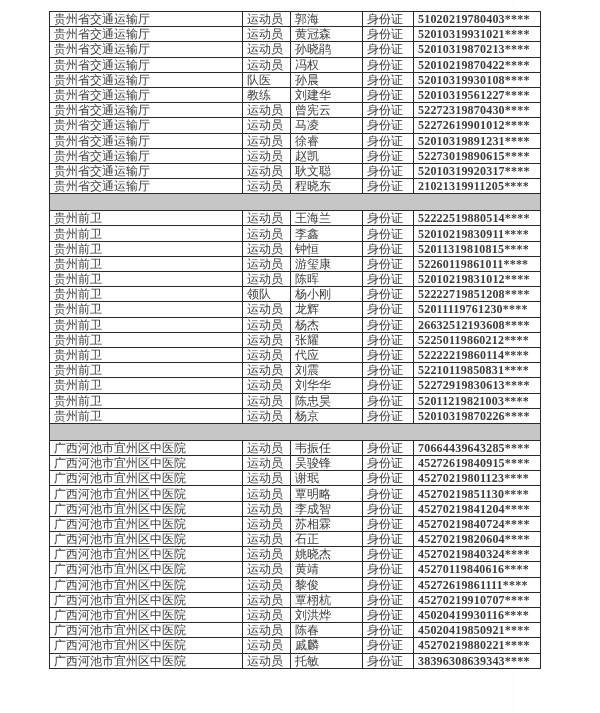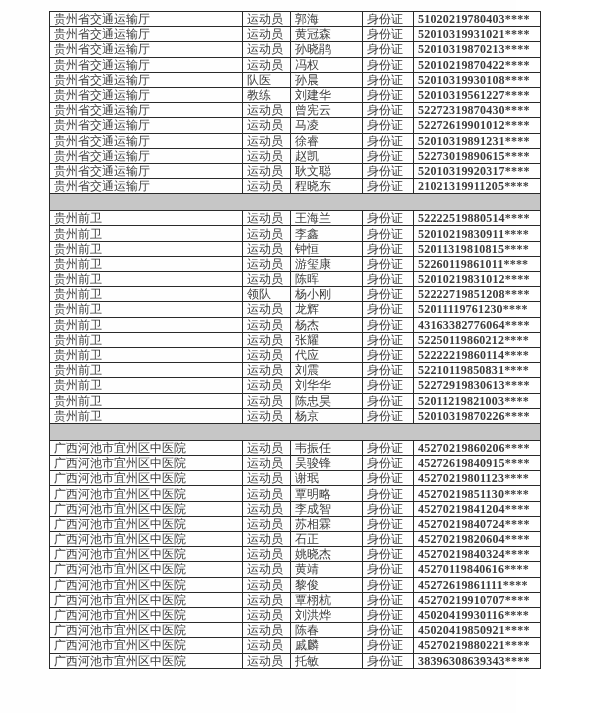--- a/index.html
+++ b/index.html
@@ -188,21 +188,21 @@
           <td class="col-role">运动员</td>
           <td class="col-name">龙辉</td>
           <td class="col-idt">身份证</td>
           <td class="col-idn">52011119761230****</td>
         </tr>
         <tr>
           <td class="col-org">贵州前卫</td>
           <td class="col-role">运动员</td>
           <td class="col-name">杨杰</td>
           <td class="col-idt">身份证</td>
-          <td class="col-idn">43163382776064****</td>
+          <td class="col-idn">26632512193608****</td>
         </tr>
         <tr>
           <td class="col-org">贵州前卫</td>
           <td class="col-role">运动员</td>
           <td class="col-name">张耀</td>
           <td class="col-idt">身份证</td>
           <td class="col-idn">52250119860212****</td>
         </tr>
         <tr>
           <td class="col-org">贵州前卫</td>
@@ -240,21 +240,21 @@
           <td class="col-idn">52010319870226****</td>
         </tr>
         <tr class="separator">
           <td colspan="5" style="background: rgb(198, 198, 198);"></td>
         </tr>
         <tr>
           <td class="col-org">广西河池市宜州区中医院</td>
           <td class="col-role">运动员</td>
           <td class="col-name">韦振任</td>
           <td class="col-idt">身份证</td>
-          <td class="col-idn">45270219860206****</td>
+          <td class="col-idn">70664439643285****</td>
         </tr>
         <tr>
           <td class="col-org">广西河池市宜州区中医院</td>
           <td class="col-role">运动员</td>
           <td class="col-name">吴骏锋</td>
           <td class="col-idt">身份证</td>
           <td class="col-idn">45272619840915****</td>
         </tr>
         <tr>
           <td class="col-org">广西河池市宜州区中医院</td>

